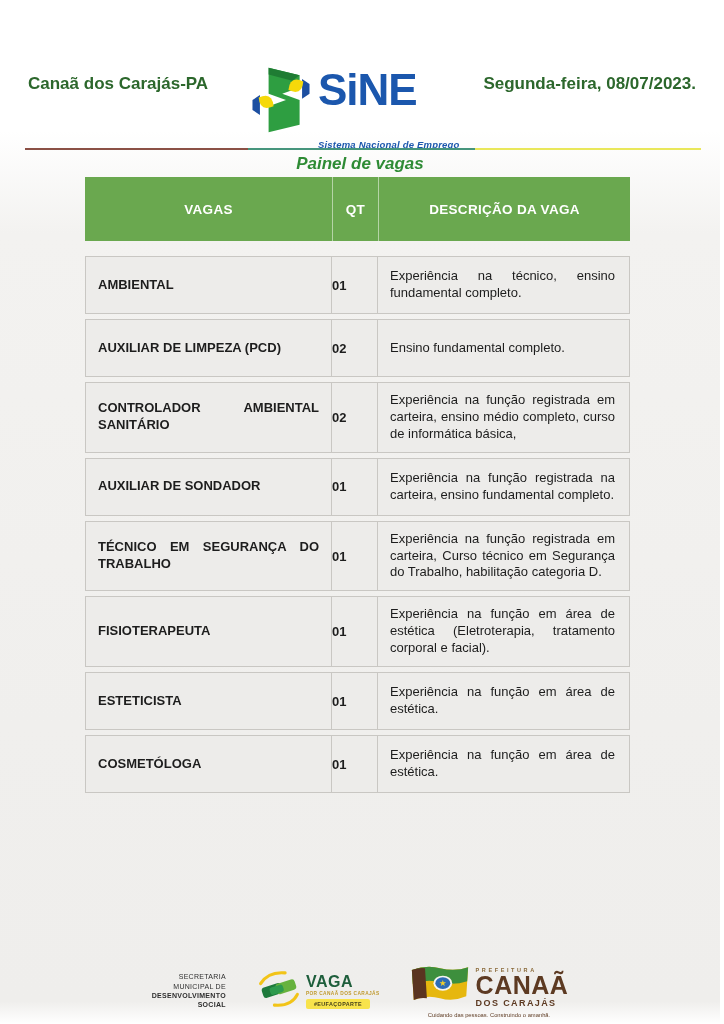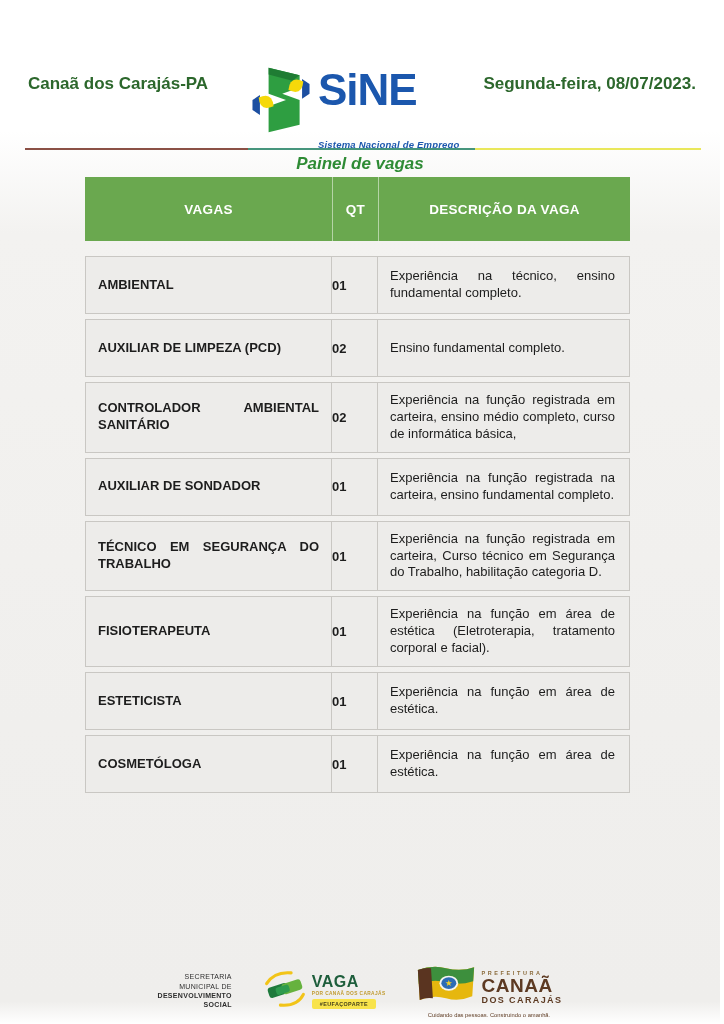--- a/index.html
+++ b/index.html
@@ -45,21 +45,21 @@
   .pacto{display:flex;align-items:center;}
   .pacto-text{display:flex;flex-direction:column;align-items:flex-start;margin-left:4px;}
   .pacto-name{font-size:16px;font-weight:800;color:#1e5e3c;letter-spacing:.5px;line-height:1;}
   .pacto-sub{font-size:4.8px;font-weight:bold;color:#c09a2e;letter-spacing:.4px;margin-top:1px;}
   .pacto-tag{background:#f8e34b;color:#45401a;font-size:5.4px;font-weight:bold;
     padding:2px 8px;border-radius:2px;margin-top:3px;letter-spacing:.4px;}
   .prefeitura{display:flex;flex-direction:column;align-items:center;}
   .pref-top{display:flex;align-items:center;}
   .pref-text{display:flex;flex-direction:column;margin-left:6px;}
   .pref-label{font-size:5.5px;font-weight:bold;color:#8a6a3a;letter-spacing:2.6px;}
-  .pref-name{font-size:19px;font-weight:800;color:#5d3a22;line-height:1;letter-spacing:.5px;}
+  .pref-name{font-size:25px;font-weight:800;color:#5d3a22;line-height:1;letter-spacing:.5px;}
   .pref-name2{font-size:9px;font-weight:bold;color:#5d3a22;letter-spacing:1.4px;}
   .pref-tagline{font-size:5.8px;color:#5d3a22;margin-top:2px;text-align:center;}
 </style>
 </head>
 <body>
 
 <div class="page">
 
   <div class="top-header">
     <div class="city">Canaã dos Carajás-PA</div>

